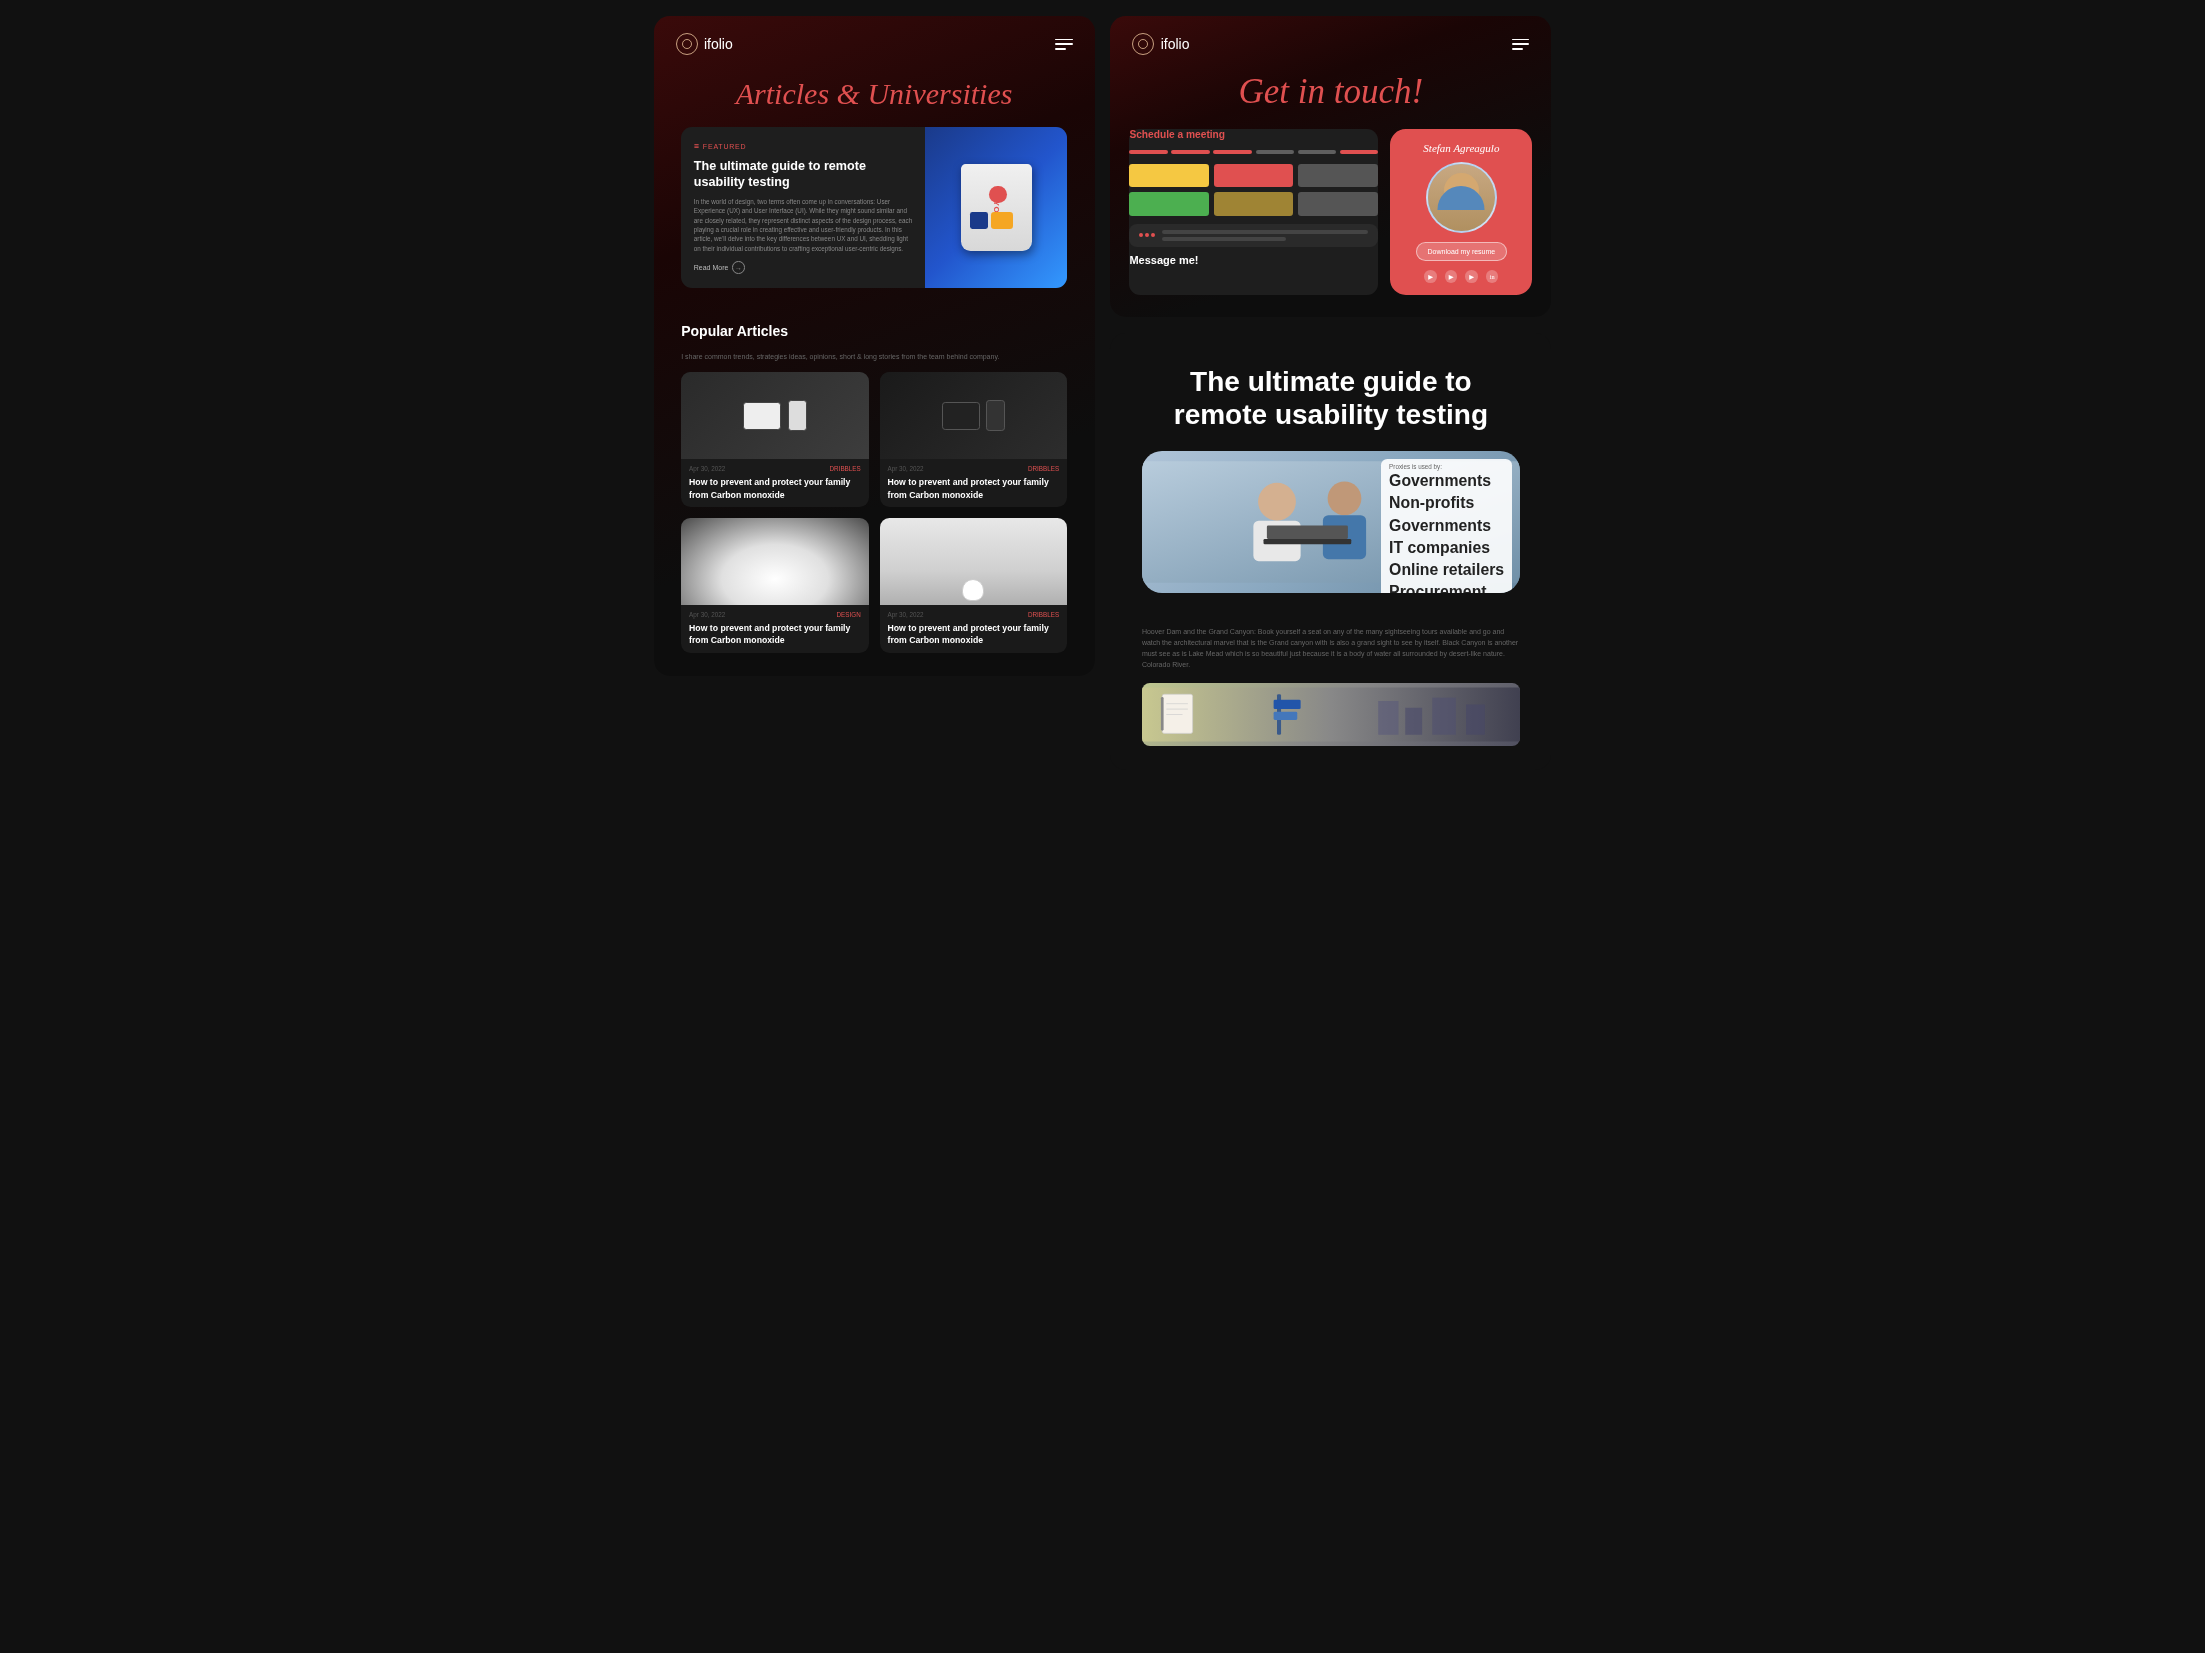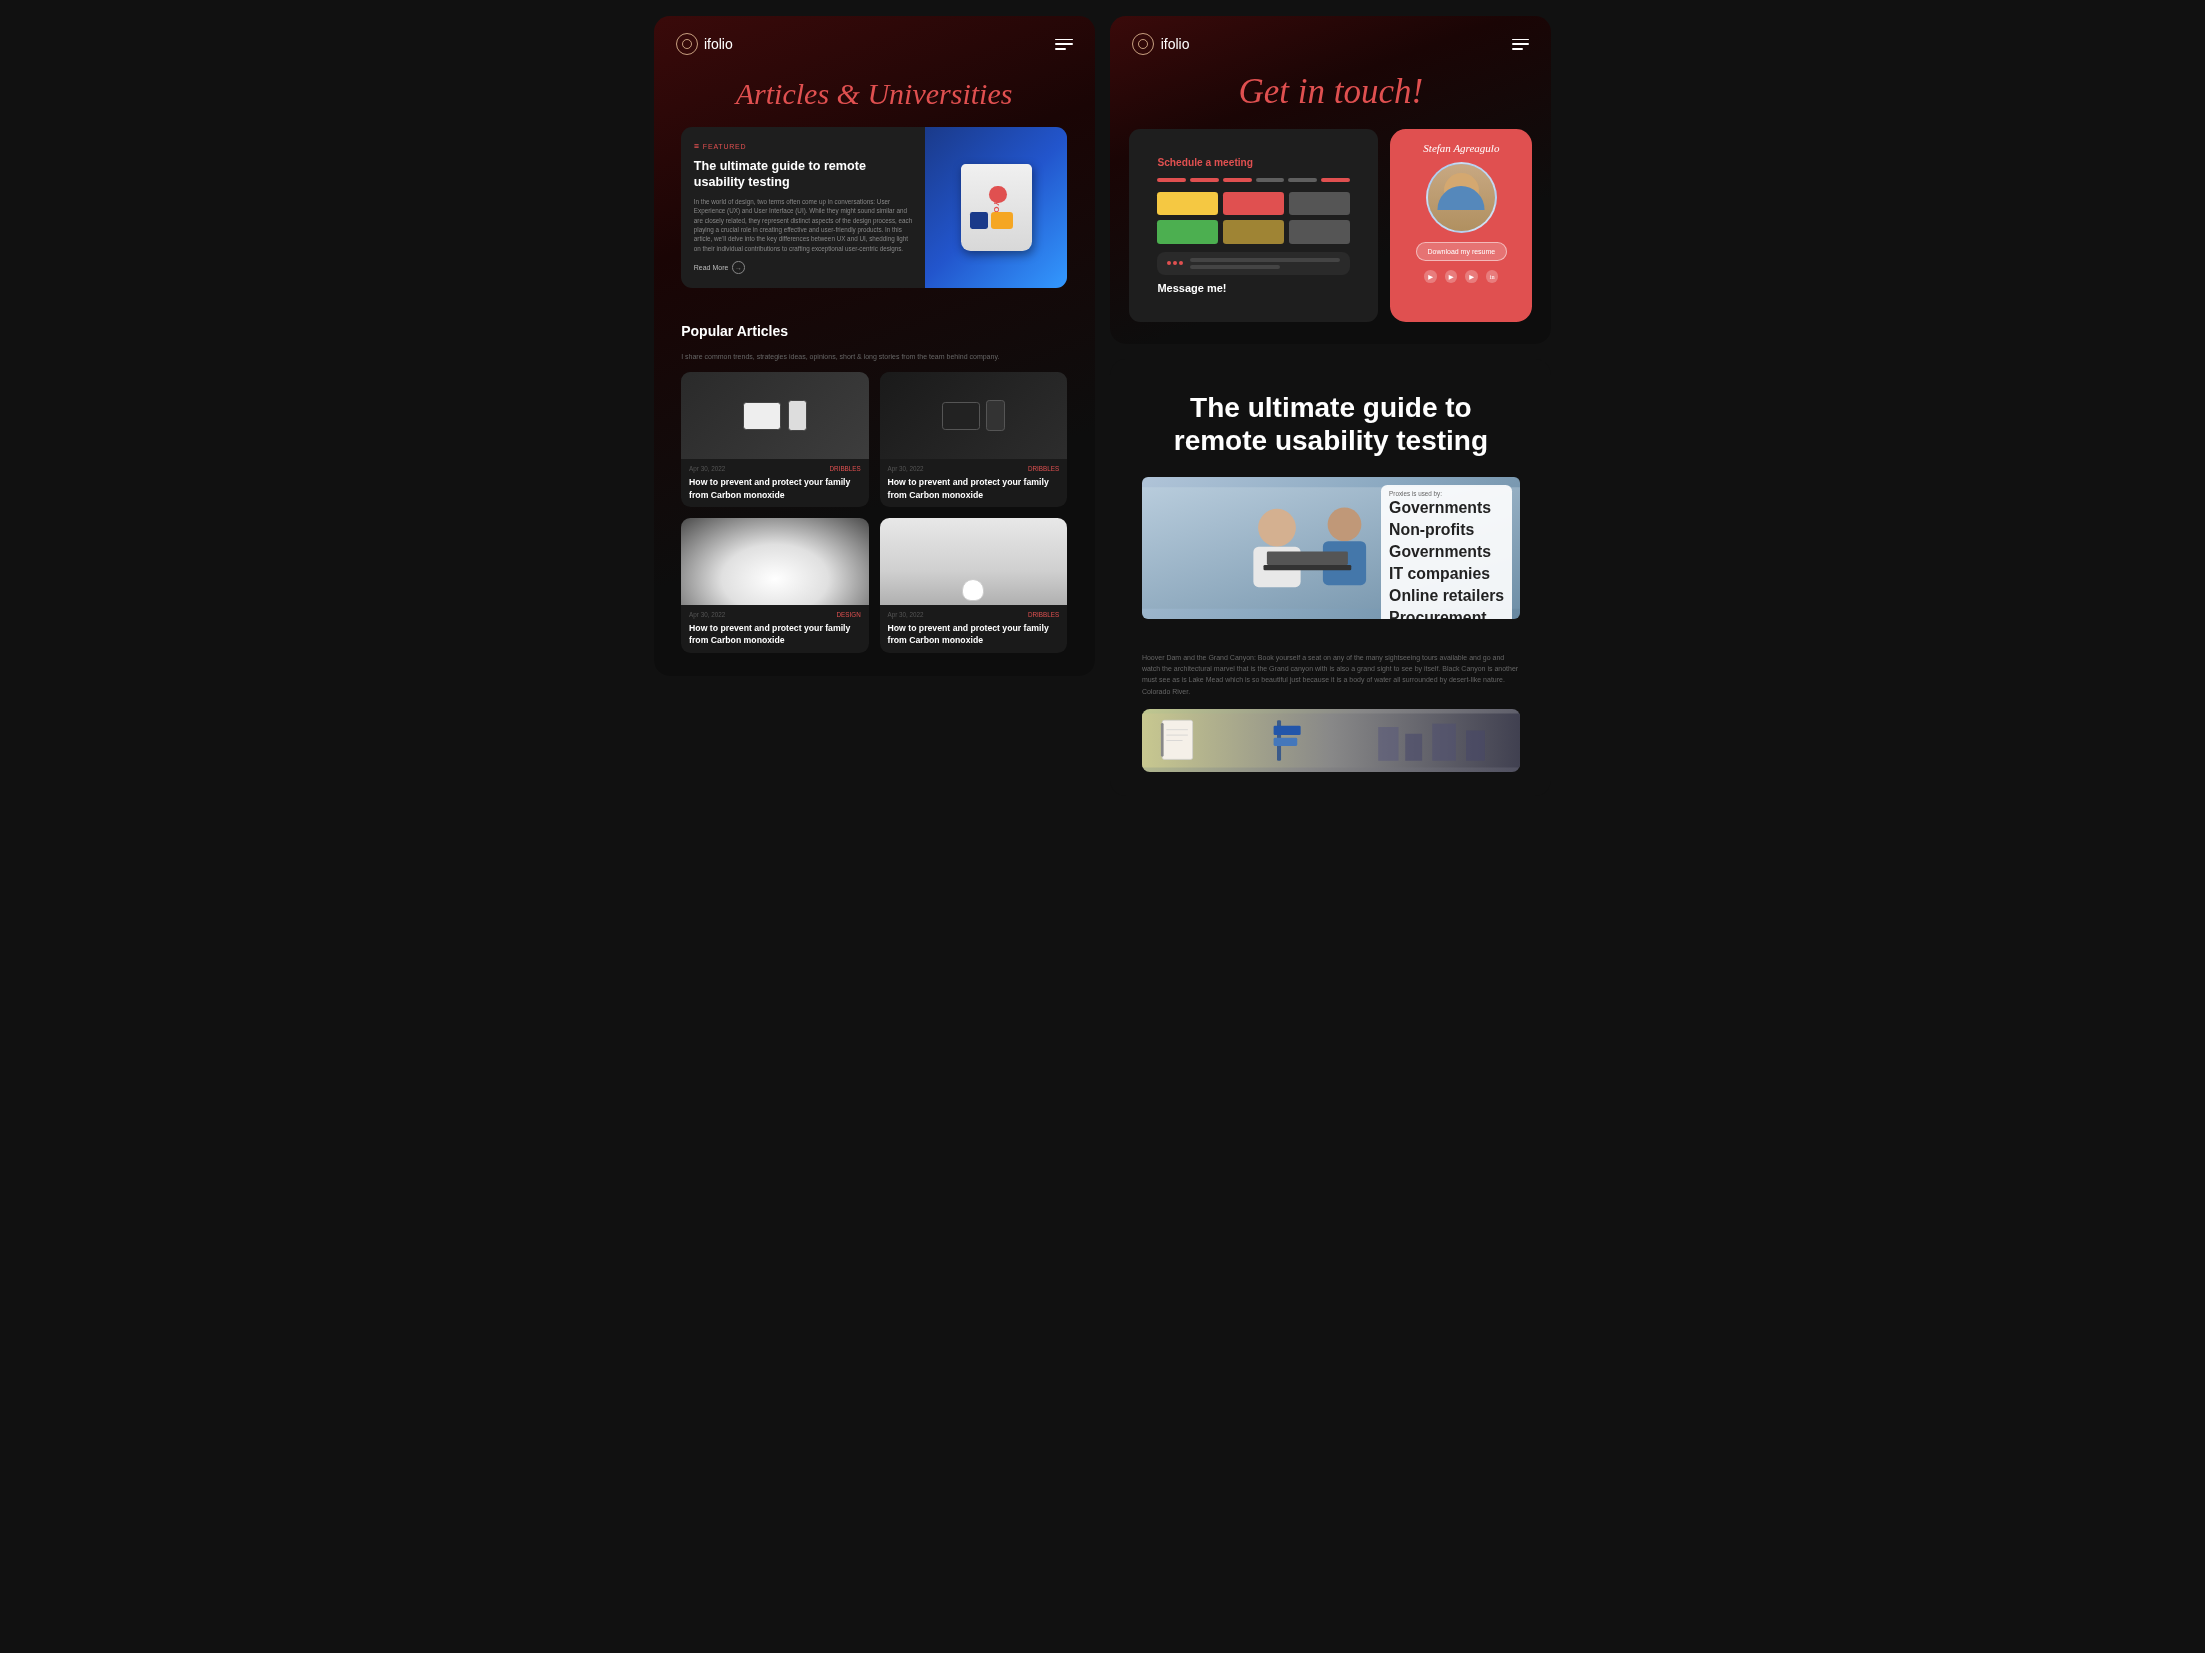--- a/index.html
+++ b/index.html
@@ -409,21 +409,21 @@
       display: flex;
       gap: 12.6px;
       padding: 0 19px;
     }
 
     
     .schedule-card {
       flex: 1;
       background: #1e1e1e;
       border-radius: 11px;
-      padding: 28px;
+      padding: 0;
     }
 
     .schedule-title {
       color: #e05050;
       font-size: 10.2px;
       font-family: sans-serif;
       font-weight: 600;
       margin-bottom: 9.5px;
     }
 
@@ -612,21 +612,21 @@
       font-size: 28px;
       font-weight: 800;
       color: #fff;
       font-family: sans-serif;
       text-align: center;
       margin-bottom: 19px;
       line-height: 1.2;
     }
 
     .article-image-block {
-      border-radius: 6px;
+      border-radius: 20px;
       overflow: hidden;
       margin-bottom: 33px;
       position: relative;
     }
 
     .article-main-image {
       width: 100%;
       height: 142px;
       background: linear-gradient(135deg, #b0c4d8 0%, #8aa8c0 50%, #6888a0 100%);
       position: relative;

